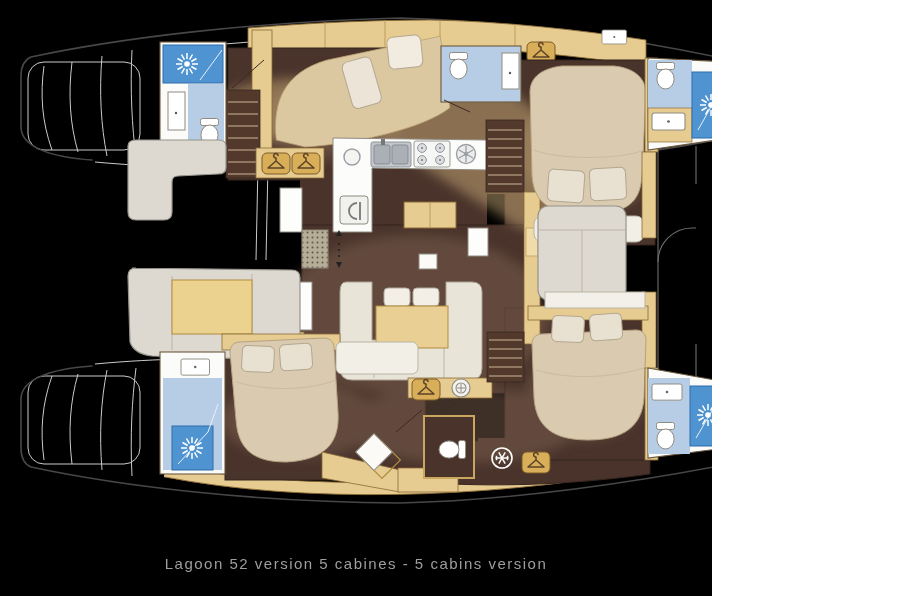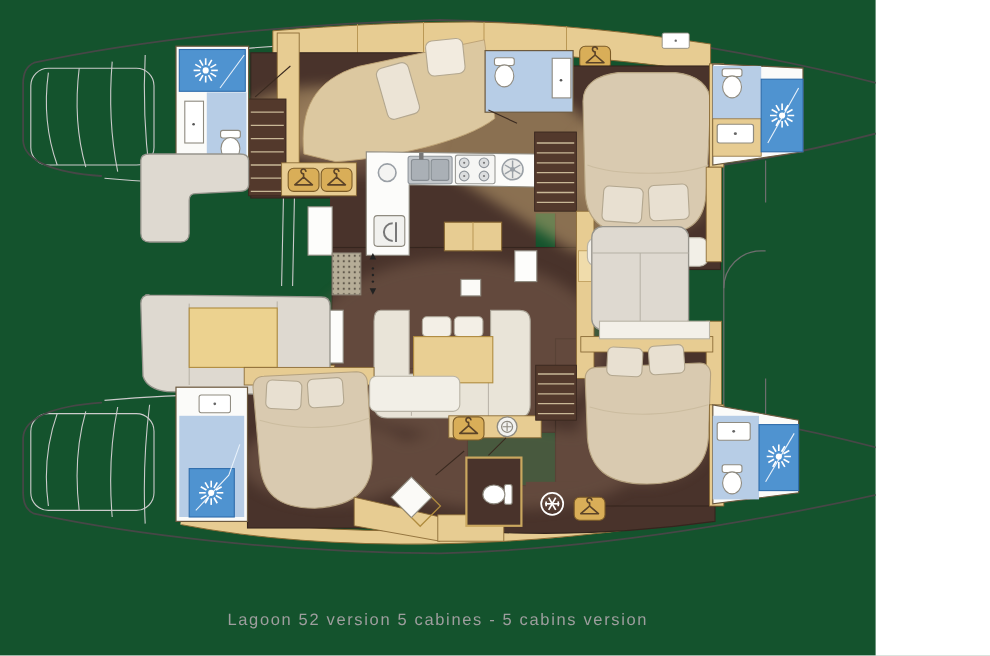--- a/index.html
+++ b/index.html
@@ -1,16 +1,16 @@
 <!DOCTYPE html>
 <html><head>
 <meta charset="utf-8">
 <style>
   html,body{margin:0;padding:0;background:#ffffff;}
-  .stage{position:relative;width:796px;height:596px;background:#14532d;overflow:hidden;
+  .stage{position:relative;width:712px;height:596px;background:#000000;overflow:hidden;
          font-family:"Liberation Sans", sans-serif;}
   .stage svg{position:absolute;left:0;top:0;}
   .caption{position:absolute;left:0;top:555px;width:100%;text-align:center;
            color:#9e9e9e;font-size:15px;letter-spacing:1.5px;}
 </style>
 </head>
 <body>
 
 <div class="stage">
 <svg width="900" height="596" viewBox="0 0 900 596" role="img" aria-label="Lagoon 52 version 5 cabines - 5 cabins version">

